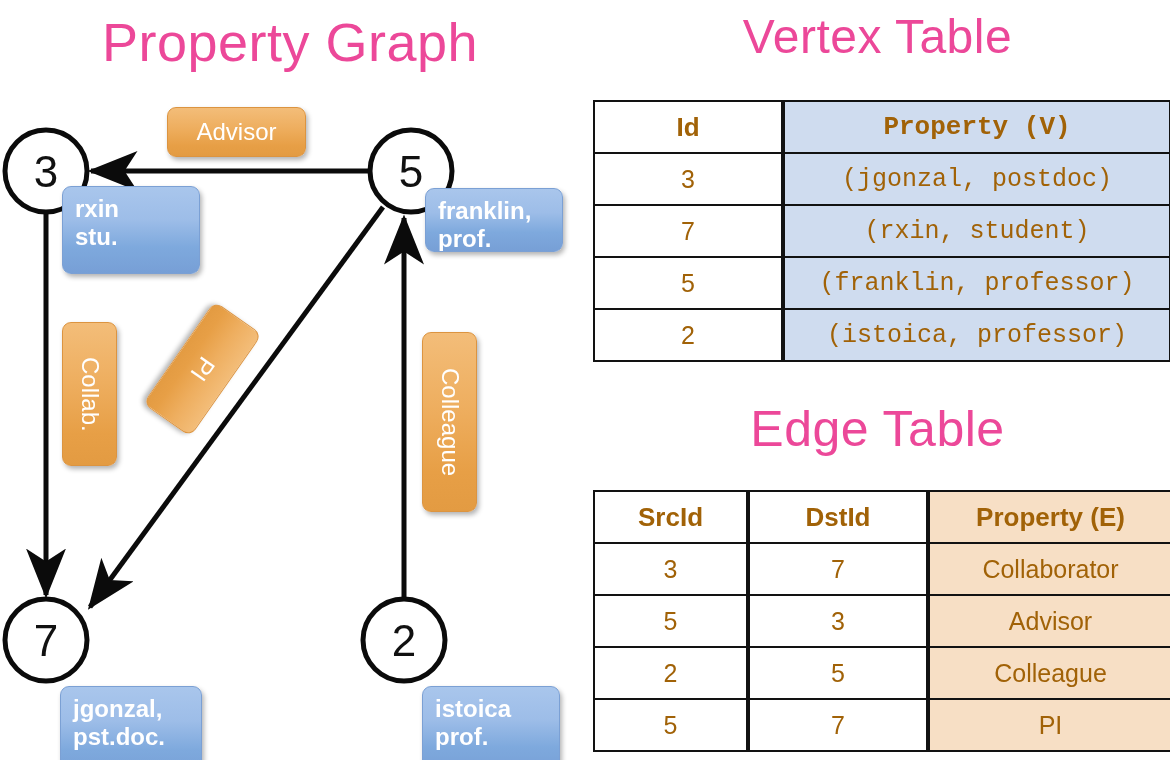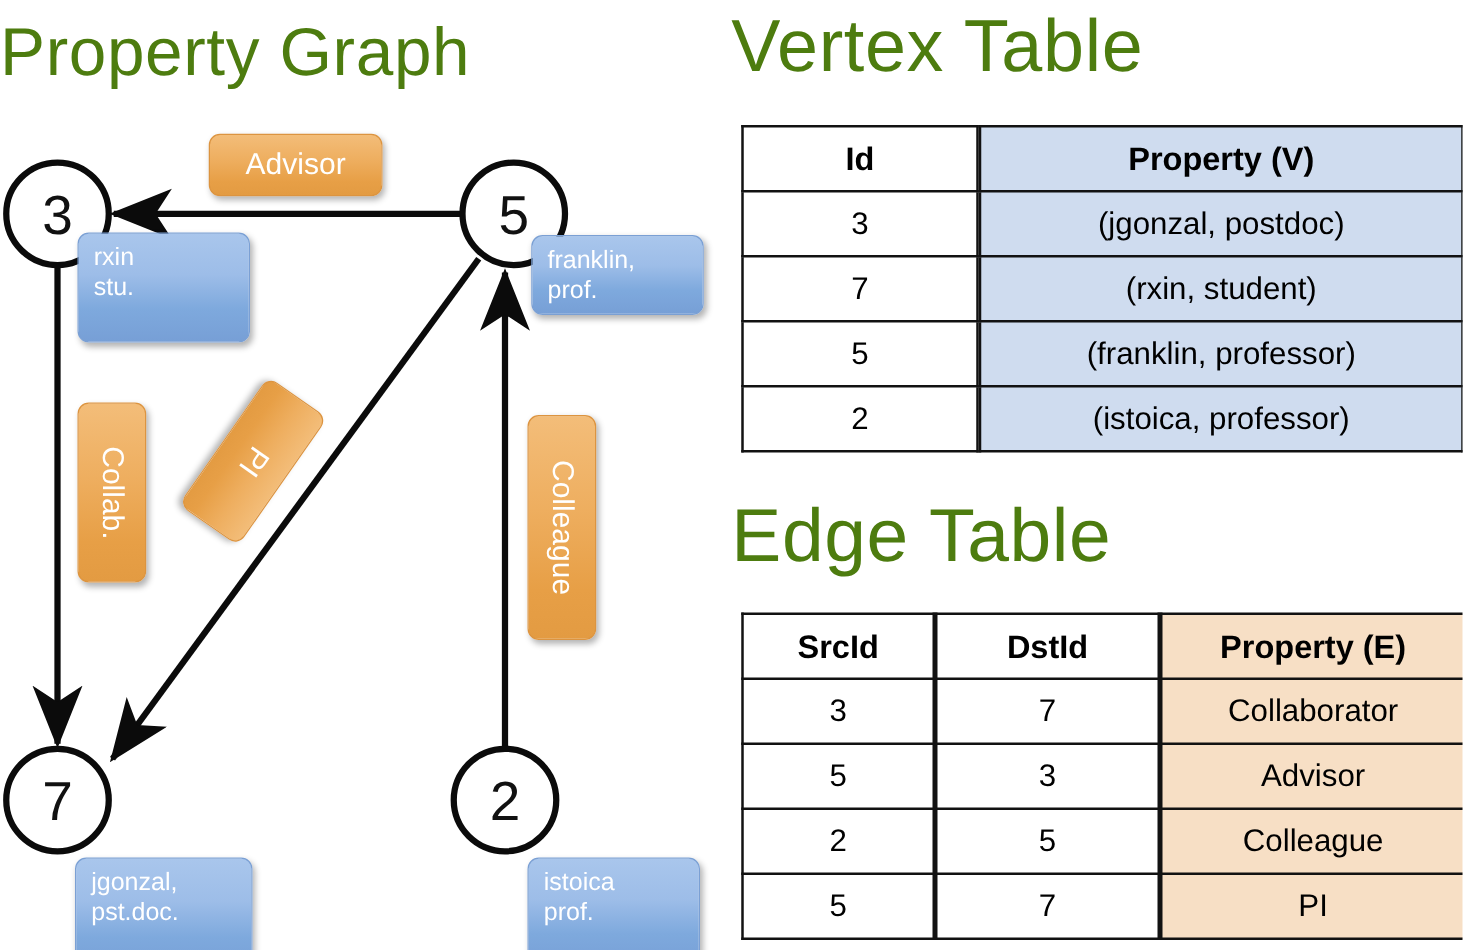--- a/index.html
+++ b/index.html
@@ -11,27 +11,28 @@
     overflow:hidden;
     position:relative;
   }
   .stage{position:absolute;inset:0;}
 
   
   .big-title{
     position:absolute;
     font-family:"Liberation Sans", sans-serif;
     font-weight:300;
-    color:#4d7c0f;
+    color:#ec4899;
     letter-spacing:0.5px;
     white-space:nowrap;
+    text-align:center;
   }
   #graph-title{left:0;top:12px;width:580px;font-size:54px;line-height:60px;}
-  #vertex-title{left:585px;top:8px;width:585px;font-size:59px;line-height:58px;}
-  #edge-title{left:585px;top:400px;font-size:60px;line-height:58px;width:585px;}
+  #vertex-title{left:585px;top:8px;width:585px;font-size:48px;line-height:58px;}
+  #edge-title{left:585px;top:400px;font-size:50px;line-height:58px;width:585px;}
 
   
   #graph-panel{position:absolute;left:0;top:0;width:585px;height:760px;}
   #graph-svg{position:absolute;left:0;top:0;}
 
   .node-num{
     font-family:"Liberation Sans", sans-serif;
     font-size:44px;
     font-weight:300;
     fill:#111;
@@ -45,21 +46,22 @@
     color:#ffffff;
     font-family:"Liberation Sans", sans-serif;
     font-weight:400;
     display:flex;
     box-shadow:2px 3px 5px rgba(0,0,0,0.30);
     overflow:hidden;
   }
   .lbl-blue{
     background:linear-gradient(to bottom,#a9c6ec 0%,#9dbde8 38%,#7ea9dd 70%,#779fd6 100%);
     border:1px solid #7ba0d4;
-    font-size:20px;
+    font-size:24px;
+    font-weight:bold;
   }
   .lbl-orange{
     background:linear-gradient(to bottom,#f3bd79 0%,#eeae5f 42%,#e79f46 78%,#e39b42 100%);
     border:1px solid #dc9440;
     font-size:24px;
   }
   .lbl-inner{
     padding:8px 12px;
     line-height:1.18;
     white-space:pre-line;
@@ -87,29 +89,29 @@
   table.g{
     border-collapse:collapse;
     font-family:"Liberation Sans", sans-serif;
     table-layout:fixed;
   }
   table.g td,table.g th{
     border:2px solid #121212;
     text-align:center;
     font-weight:400;
     font-size:25px;
-    color:#000000;
+    color:#a16207;
     padding:0;
   }
   table.g th{font-weight:700;font-size:26px;}
   .hdr-row td,.hdr-row th{height:50px;}
   .body-row td{height:50px;}
 
   #vertex-id-tbl{width:190px;}
-  #vertex-prop-tbl{width:388px;}
+  #vertex-prop-tbl{width:388px;font-family:Liberation Mono, monospace;}
   #vertex-prop-tbl td,#vertex-prop-tbl th{background:#cfdcef;}
 
   #edge-src-tbl{width:155px;}
   #edge-dst-tbl{width:180px;}
   #edge-prop-tbl{width:245px;}
   #edge-prop-tbl td,#edge-prop-tbl th{background:#f7dfc5;}
 
   #vertex-table{left:593px;top:100px;}
   #edge-table{left:593px;top:490px;}
 </style>

